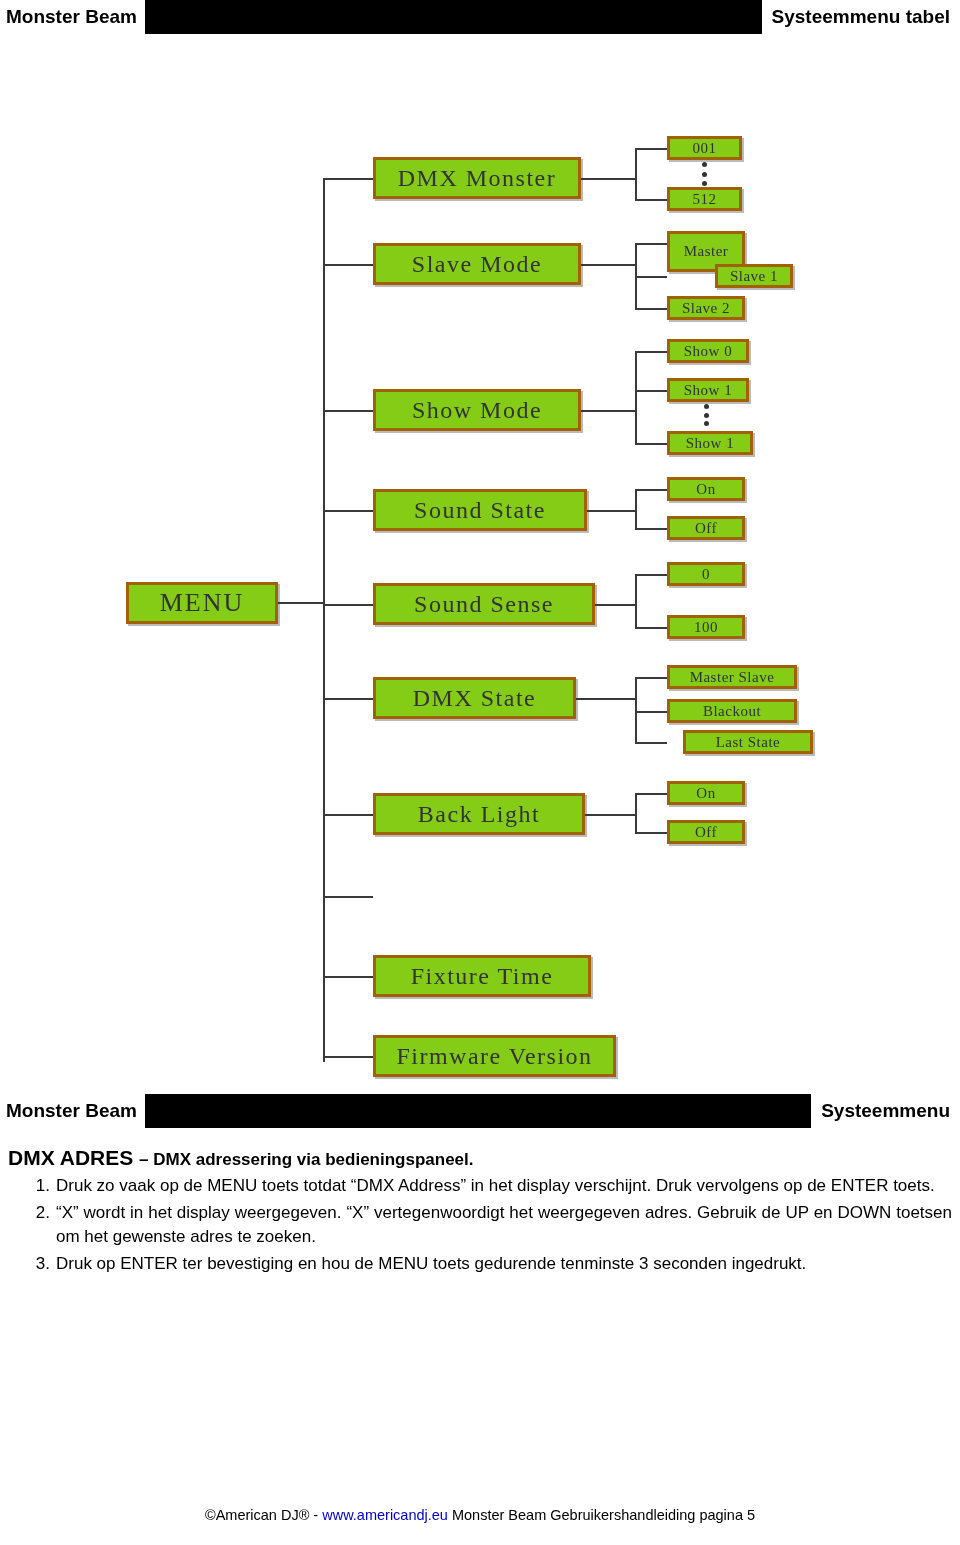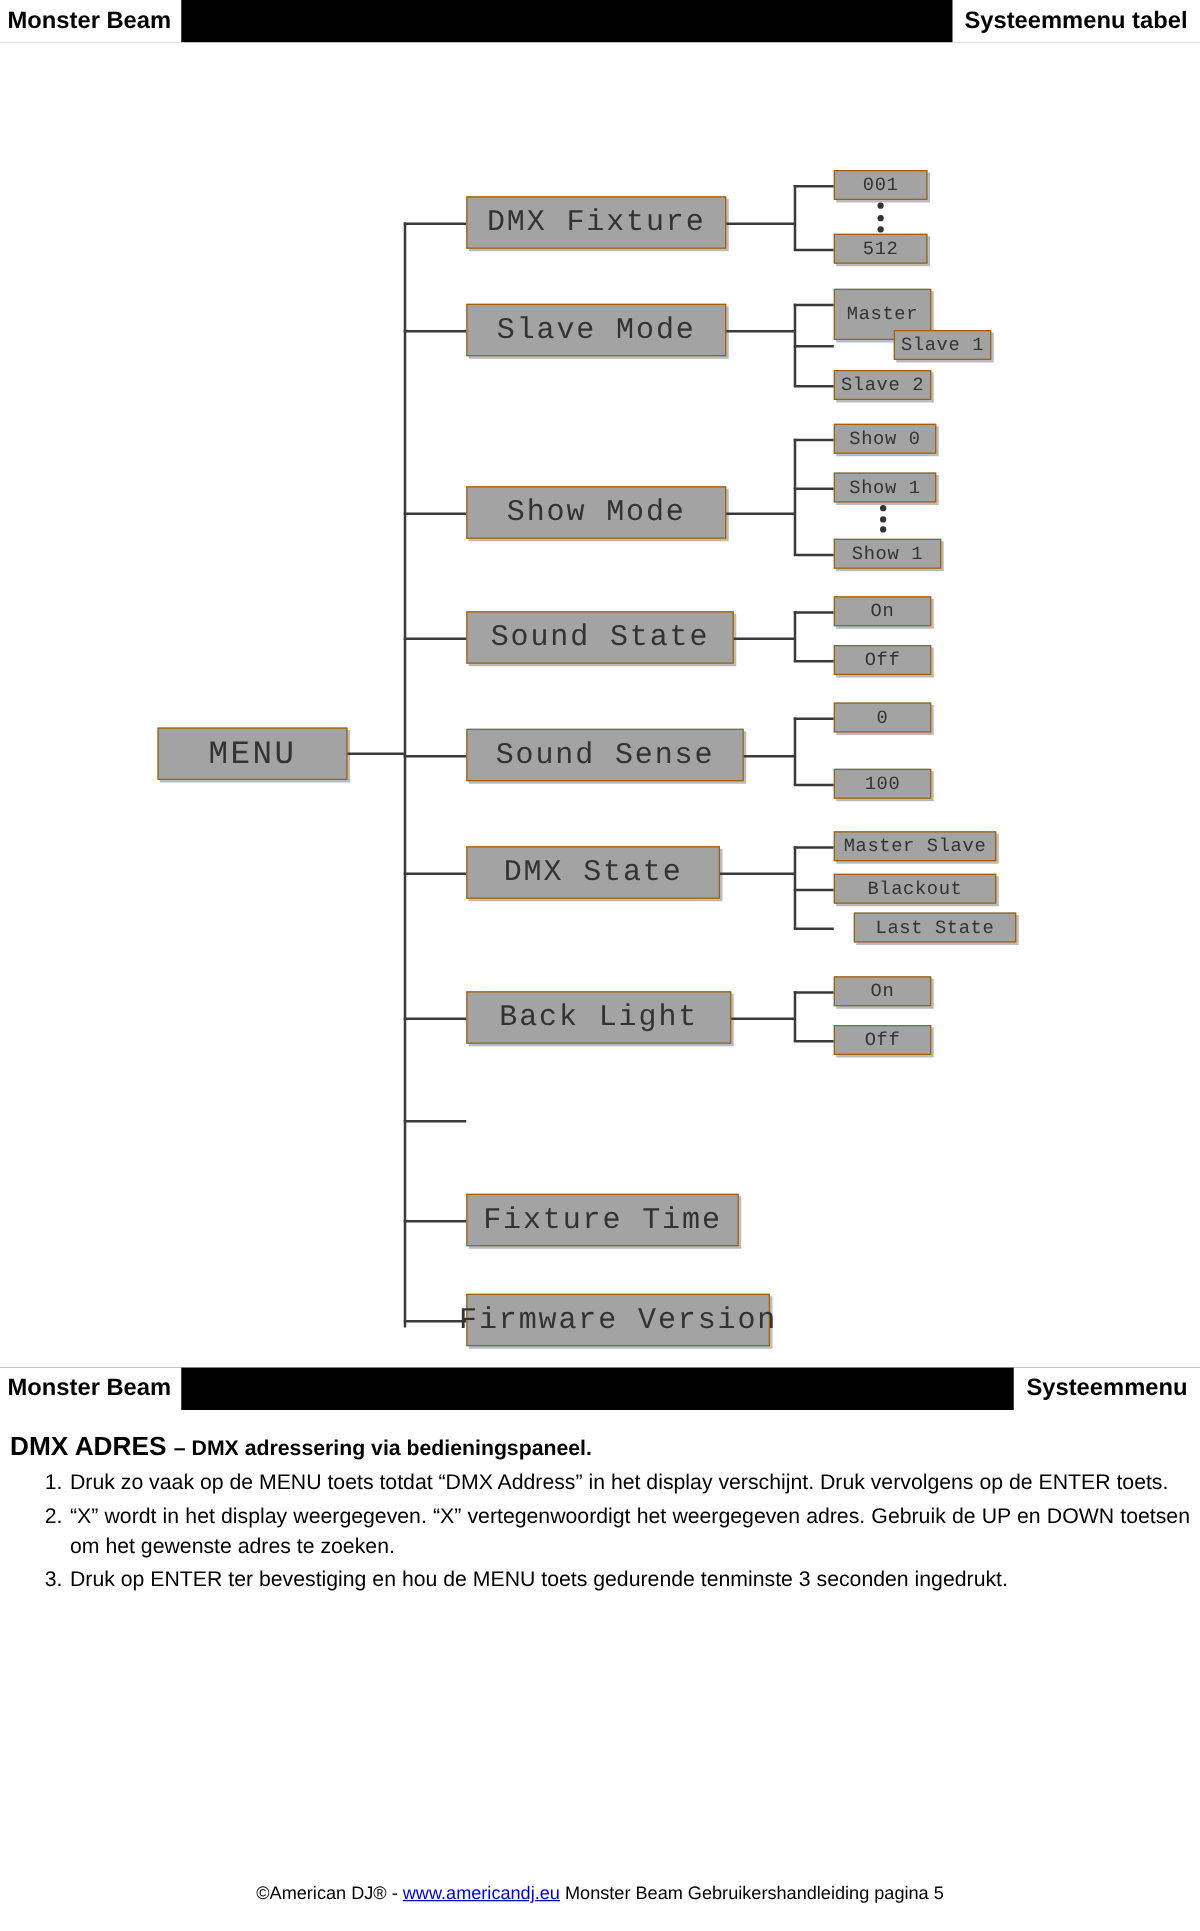--- a/index.html
+++ b/index.html
@@ -53,24 +53,24 @@
     background: #ffffff;
   }
   .diagram {
     position: absolute;
     left: 0; top: 0;
     width: 960px;
     height: 1060px;
   }
   .node {
     position: absolute;
-    background: #a3a3a3;
-    border: 1px solid #a16207;
+    background: #84cc16;
+    border: 3px solid #a16207;
     box-shadow: 2px 2px 0 #bbbbbb;
-    font-family: Liberation Mono, monospace;
+    font-family: Liberation Serif, serif;
     color: #333333;
     display: flex;
     align-items: center;
     justify-content: center;
     letter-spacing: 1px;
     white-space: nowrap;
   }
   .node.menu {
     font-size: 26px;
     letter-spacing: 2px;
@@ -139,21 +139,20 @@
   .footer {
     position: absolute;
     bottom: 22px;
     left: 0;
     width: 960px;
     text-align: center;
     font-size: 14.5px;
   }
   .footer a, .footer .link {
     color: #0000cc;
-    text-decoration: underline;
   }
 </style>
 </head>
 <body>
 
 <div class="hdr-bar">
   <div class="hdr-left">Monster Beam</div>
   <div class="hdr-spacer"></div>
   <div class="hdr-right">Systeemmenu tabel</div>
 </div>
@@ -161,21 +160,21 @@
 <div class="diagram-wrap">
   <div class="diagram">
 
     <div class="node menu" style="left:126px; top:548px; width:152px; height:42px;">MENU</div>
 
     <div class="hline" style="left:278px; top:568px; width:46px;"></div>
 
     <div class="vline" style="left:323px; top:144px; height:884px;"></div>
 
     <div class="hline" style="left:323px; top:144px; width:50px;"></div>
-    <div class="node lvl1" style="left:373px; top:123px; width:208px; height:42px;">DMX Fixture</div>
+    <div class="node lvl1" style="left:373px; top:123px; width:208px; height:42px;">DMX Monster</div>
     <div class="hline" style="left:581px; top:144px; width:55px;"></div>
     <div class="vline" style="left:635px; top:114px; height:52px;"></div>
     <div class="hline" style="left:635px; top:114px; width:32px;"></div>
     <div class="node lvl2" style="left:667px; top:102px; width:75px; height:24px;">001</div>
     <div class="hline" style="left:635px; top:165px; width:32px;"></div>
     <div class="node lvl2" style="left:667px; top:153px; width:75px; height:24px;">512</div>
     <div class="dots" style="left:701px; top:128px; height:24px;">
         <i></i>
         <i></i>
         <i></i>

